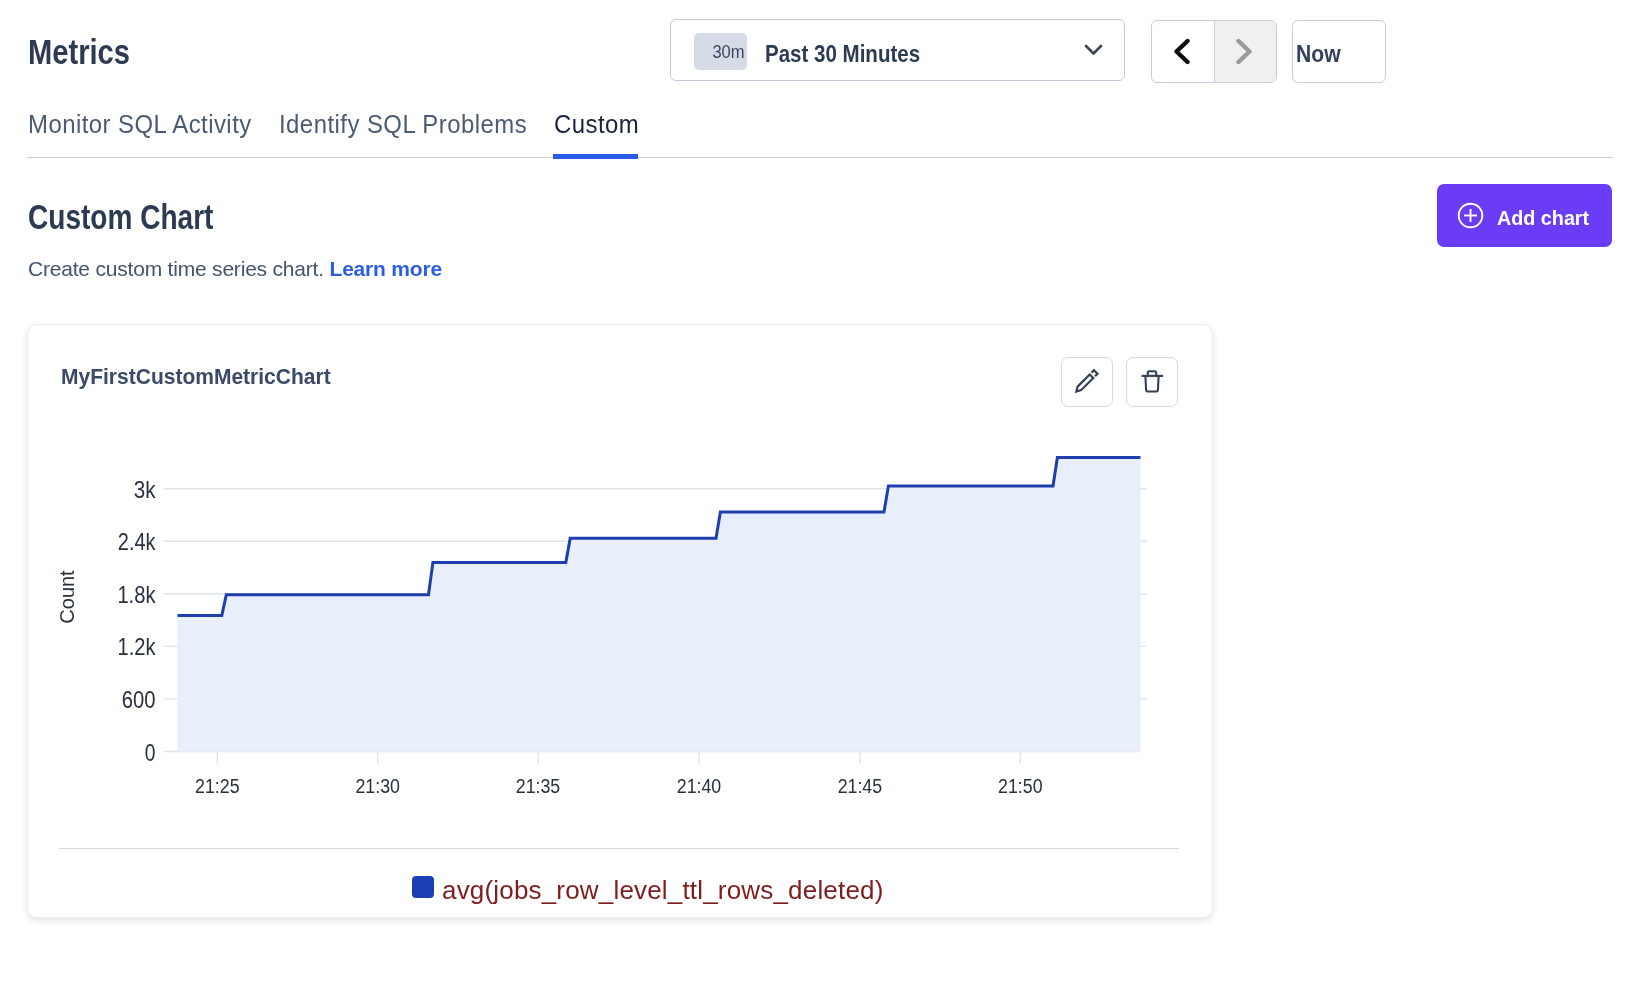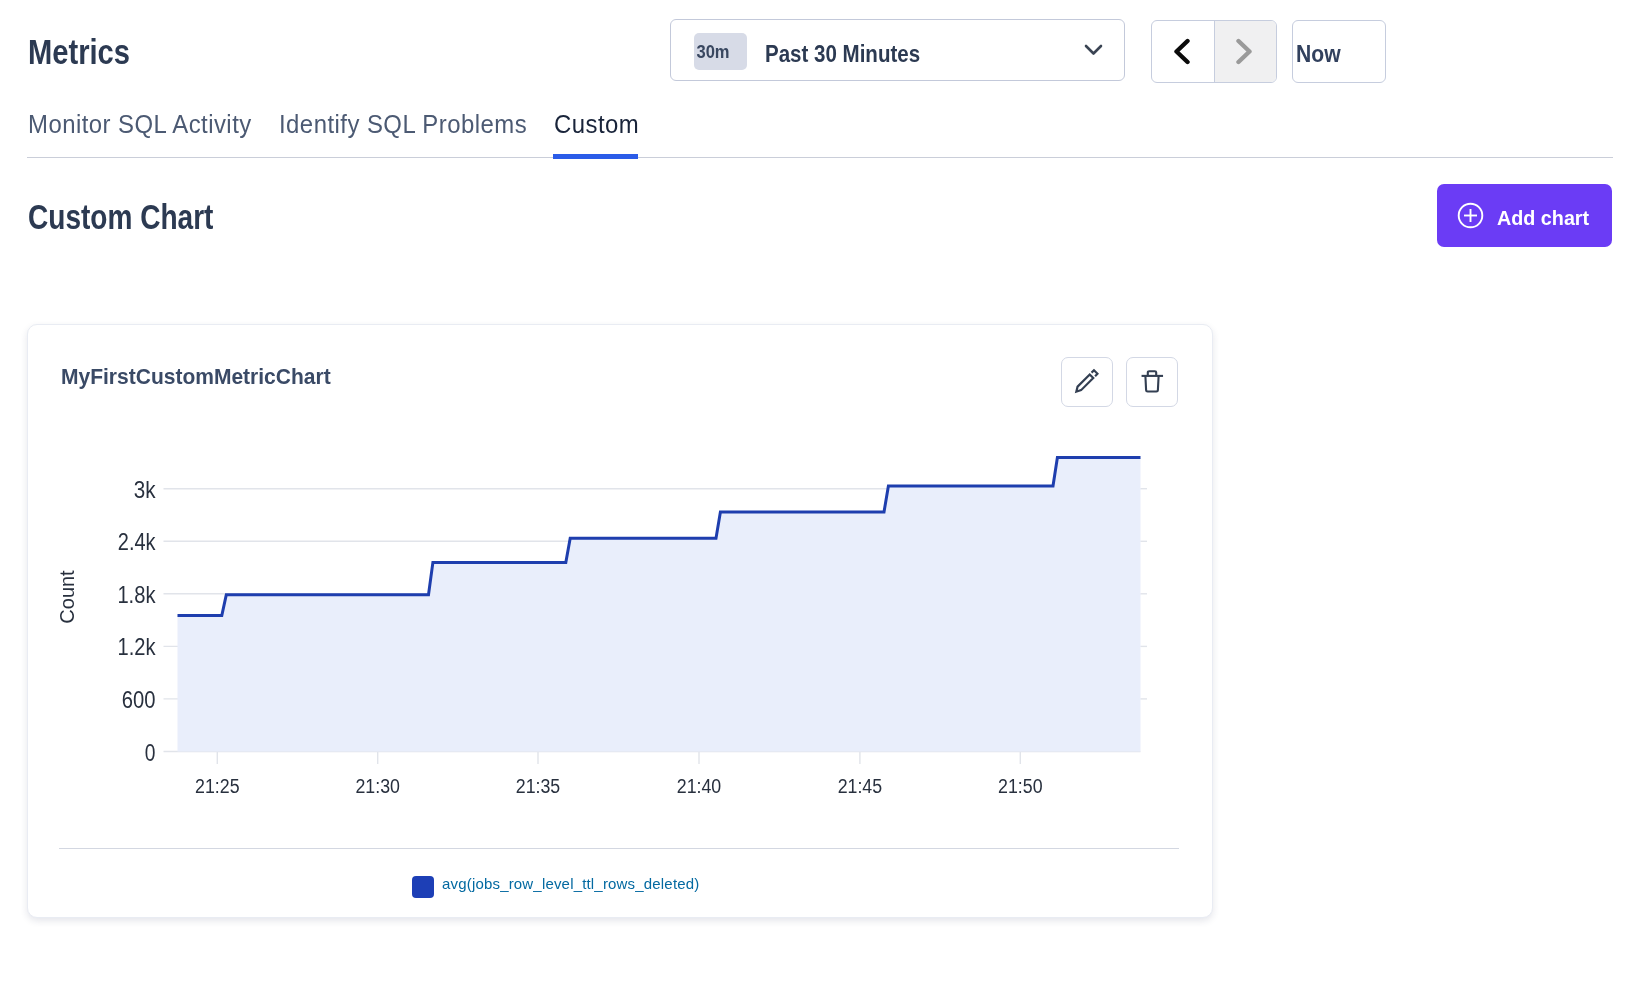--- a/index.html
+++ b/index.html
@@ -8,21 +8,21 @@
   .page{position:relative;width:1650px;height:982px;overflow:hidden;background:#fff;}
   .abs{position:absolute;}
 </style>
 </head>
 <body>
 <div class="page">
 
   <div class="abs" style="left:28px;top:31.5px;font-size:35.5px;font-weight:bold;color:#2c3a52;transform:scaleX(0.82);transform-origin:0 50%;">Metrics</div>
 
   <div class="abs" style="left:670px;top:19px;width:455px;height:62px;border:1px solid #c3c9da;border-radius:6px;background:#fff;"></div>
-  <div class="abs" style="left:694px;top:33px;width:53px;height:37px;background:#d7dbe7;border-radius:5px;text-align:left;line-height:37px;font-size:19px;font-weight:bold;color:#394760;"><span style="display:inline-block;transform:scaleX(0.87);">30m</span></div>
+  <div class="abs" style="left:694px;top:33px;width:53px;height:37px;background:#d7dbe7;border-radius:5px;text-align:right;line-height:37px;font-size:19px;font-weight:normal;color:#394760;"><span style="display:inline-block;transform:scaleX(0.87);">30m</span></div>
   <div class="abs" style="left:765px;top:39.5px;font-size:24px;font-weight:bold;color:#2c3a52;transform:scaleX(0.855);transform-origin:0 50%;">Past 30 Minutes</div>
   <svg class="abs" style="left:1084px;top:44px;" width="19" height="12" viewBox="0 0 19 12">
       <polyline points="2,2 9.5,9.5 17,2" fill="none" stroke="#3a4453" stroke-width="2.6" stroke-linecap="round" stroke-linejoin="round"></polyline>
     </svg>
 
   <div class="abs" style="left:1151px;top:20px;width:126px;height:63px;border:1px solid #c6cdde;border-radius:6px;background:#fff;overflow:hidden;">
     <div class="abs" style="left:62px;top:0;width:1px;height:63px;background:#c6cdde;"></div>
     <div class="abs" style="left:63px;top:0;width:63px;height:63px;background:#f0f0f1;"></div>
     <svg class="abs" style="left:20px;top:17px;" width="20" height="28" viewBox="0 0 20 28">
         <polyline points="15.5,3 4.5,13.5 15.5,24" fill="none" stroke="#0b0b0b" stroke-width="4.4" stroke-linecap="round" stroke-linejoin="round"></polyline>
@@ -34,20 +34,21 @@
 
   <div class="abs" style="left:1292px;top:20px;width:94px;height:63px;border:1px solid #c6cdde;border-radius:6px;background:#fff;text-align:left;line-height:66px;font-size:24px;font-weight:bold;color:#32415e;"><span style="display:inline-block;transform:scaleX(0.88);">Now</span></div>
 
   <div class="abs" style="left:28px;top:108.5px;font-size:26px;color:#4c5a73;letter-spacing:0.5px;transform:scaleX(0.92);transform-origin:0 50%;">Monitor SQL Activity</div>
   <div class="abs" style="left:279px;top:108.5px;font-size:26px;color:#4c5a73;letter-spacing:0.5px;transform:scaleX(0.92);transform-origin:0 50%;">Identify SQL Problems</div>
   <div class="abs" style="left:554px;top:108.5px;font-size:26px;color:#19243a;letter-spacing:0.5px;transform:scaleX(0.92);transform-origin:0 50%;">Custom</div>
   <div class="abs" style="left:27px;top:156.5px;width:1586px;height:1.5px;background:#caced9;"></div>
   <div class="abs" style="left:553px;top:154px;width:85px;height:4.8px;background:#2b5ce8;"></div>
 
   <div class="abs" style="left:28px;top:196.8px;font-size:35.5px;font-weight:bold;color:#2c3a52;transform:scaleX(0.79);transform-origin:0 50%;">Custom Chart</div>
+  <div class="abs" style="left:28px;top:257px;font-size:21px;color:#44536e;letter-spacing:-0.2px;">Create custom time series chart. <span style="color:#2b5fe0;font-weight:bold;">Learn more</span></div>
 
   <div class="abs" style="left:1437px;top:184px;width:175px;height:63px;background:#6b3cf5;border-radius:7px;"></div>
   <svg class="abs" style="left:1457px;top:202px;" width="27" height="27" viewBox="0 0 27 27">
       <circle cx="13.5" cy="13.5" r="11.8" fill="none" stroke="#fff" stroke-width="1.9"></circle>
       <line x1="7" y1="13.5" x2="20" y2="13.5" stroke="#fff" stroke-width="1.9"></line>
       <line x1="13.5" y1="7" x2="13.5" y2="20" stroke="#fff" stroke-width="1.9"></line>
     </svg>
   <div class="abs" style="left:1496.5px;top:206px;font-size:21px;font-weight:bold;color:#ffffff;transform:scaleX(0.94);transform-origin:0 50%;">Add chart</div>
 
   <div class="abs" style="left:27px;top:324px;width:1186px;height:594px;background:#fff;border:1px solid #e9ecf3;border-radius:10px;box-shadow:0 3px 7px rgba(38,52,93,0.12);"></div>
@@ -106,15 +107,15 @@
       <text x="538" y="362.5" text-anchor="middle" textLength="44.5" lengthAdjust="spacingAndGlyphs">21:35</text>
       <text x="699" y="362.5" text-anchor="middle" textLength="44.5" lengthAdjust="spacingAndGlyphs">21:40</text>
       <text x="859.9" y="362.5" text-anchor="middle" textLength="44.5" lengthAdjust="spacingAndGlyphs">21:45</text>
       <text x="1020.3" y="362.5" text-anchor="middle" textLength="44.5" lengthAdjust="spacingAndGlyphs">21:50</text>
       <text transform="translate(73.5,167) rotate(-90)" text-anchor="middle">Count</text>
     </g>
   </svg>
 
   <div class="abs" style="left:59px;top:847.5px;width:1120px;height:1px;background:#d3d7e1;"></div>
   <div class="abs" style="left:412px;top:876px;width:21.5px;height:21.5px;background:#1d3fb6;border-radius:4px;"></div>
-  <div class="abs" style="left:442px;top:875px;font-size:15px;color:#0369a1;letter-spacing:0.18px;">avg(jobs_row_level_ttl_rows_deleted)</div>
+  <div class="abs" style="left:442px;top:875px;font-size:26px;color:#7f1d1d;letter-spacing:0.18px;">avg(jobs_row_level_ttl_rows_deleted)</div>
 
 </div>
 
 </body></html>

